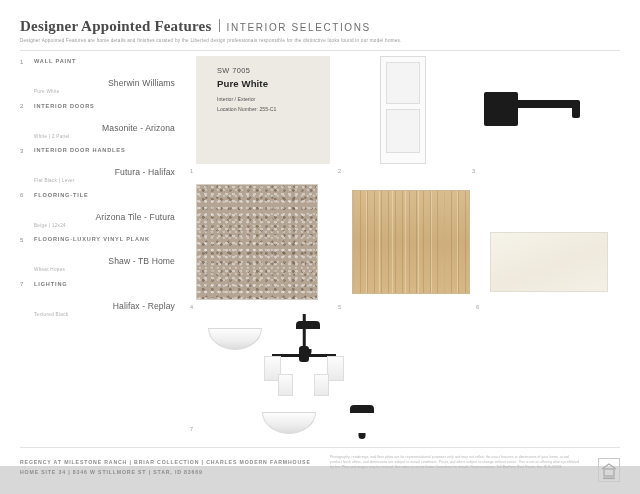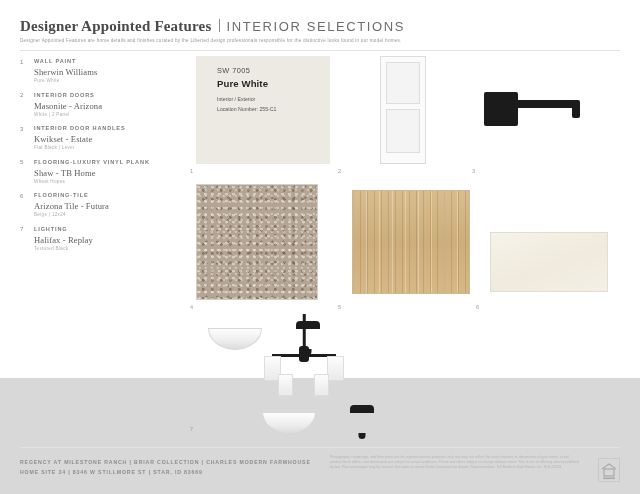--- a/index.html
+++ b/index.html
@@ -9,21 +9,21 @@
   }
   body {
     width: 640px;
     height: 494px;
     overflow: hidden;
     font-family: "Liberation Sans", sans-serif;
   }
   .page {
     position: relative;
     width: 640px;
-    height: 378px;
+    height: 466px;
     background: #ffffff;
     box-sizing: border-box;
   }
   
   .header {
     position: absolute;
     left: 20px;
     top: 18px;
     right: 20px;
   }
@@ -41,21 +41,21 @@
   .title-divider {
     display: inline-block;
     width: 1px;
     height: 13px;
     background: #8a8a8a;
     margin: 0 7px 0 7px;
     position: relative;
     top: 1px;
   }
   .title-sub {
-    font-size: 13px;
+    font-size: 10px;
     letter-spacing: 1.6px;
     color: #6d6d6d;
     font-weight: normal;
   }
   .subtitle {
     margin-top: 3px;
     font-size: 4.6px;
     color: #9a9a9a;
     letter-spacing: 0.25px;
   }
@@ -87,25 +87,26 @@
     color: #8c8c8c;
   }
   .legend-cat {
     font-size: 5.6px;
     letter-spacing: 0.85px;
     color: #7b7b7b;
     font-weight: bold;
     text-transform: uppercase;
   }
   .legend-name {
-    font-family: Liberation Serif, serif;
+    font-family: Liberation Sans, sans-serif;
     font-size: 8.6px;
     color: #5e5e5e;
-    margin-top: 3px;
+    margin-top: 14px;
     letter-spacing: 0.1px;
+    text-align: right;
   }
   .legend-desc {
     font-size: 4.6px;
     color: #b0b0b0;
     margin-top: 1px;
     letter-spacing: 0.3px;
   }
   
   .grid {
     position: absolute;
@@ -372,37 +373,37 @@
     <div class="legend-item">
       <span class="legend-num">2</span>
       <div class="legend-cat">INTERIOR DOORS</div>
       <div class="legend-name">Masonite - Arizona</div>
       <div class="legend-desc">White  |  2 Panel</div>
     </div>
 
     <div class="legend-item">
       <span class="legend-num">3</span>
       <div class="legend-cat">INTERIOR DOOR HANDLES</div>
-      <div class="legend-name">Kwikset - Estate</div>
+      <div class="legend-name">Futura - Halifax</div>
       <div class="legend-desc">Flat Black  |  Lever</div>
     </div>
 
+
+    <div class="legend-item">
+      <span class="legend-num">6</span>
+      <div class="legend-cat">FLOORING-TILE</div>
+      <div class="legend-name">Arizona Tile - Futura</div>
+      <div class="legend-desc">Beige  |  12x24</div>
+    </div>
 
     <div class="legend-item">
       <span class="legend-num">5</span>
       <div class="legend-cat">FLOORING-LUXURY VINYL PLANK</div>
       <div class="legend-name">Shaw - TB Home</div>
       <div class="legend-desc">Wheat Hopes</div>
-    </div>
-
-    <div class="legend-item">
-      <span class="legend-num">6</span>
-      <div class="legend-cat">FLOORING-TILE</div>
-      <div class="legend-name">Arizona Tile - Futura</div>
-      <div class="legend-desc">Beige  |  12x24</div>
     </div>
 
     <div class="legend-item">
       <span class="legend-num">7</span>
       <div class="legend-cat">LIGHTING</div>
       <div class="legend-name">Halifax - Replay</div>
       <div class="legend-desc">Textured Black</div>
     </div>
 
   </div>

